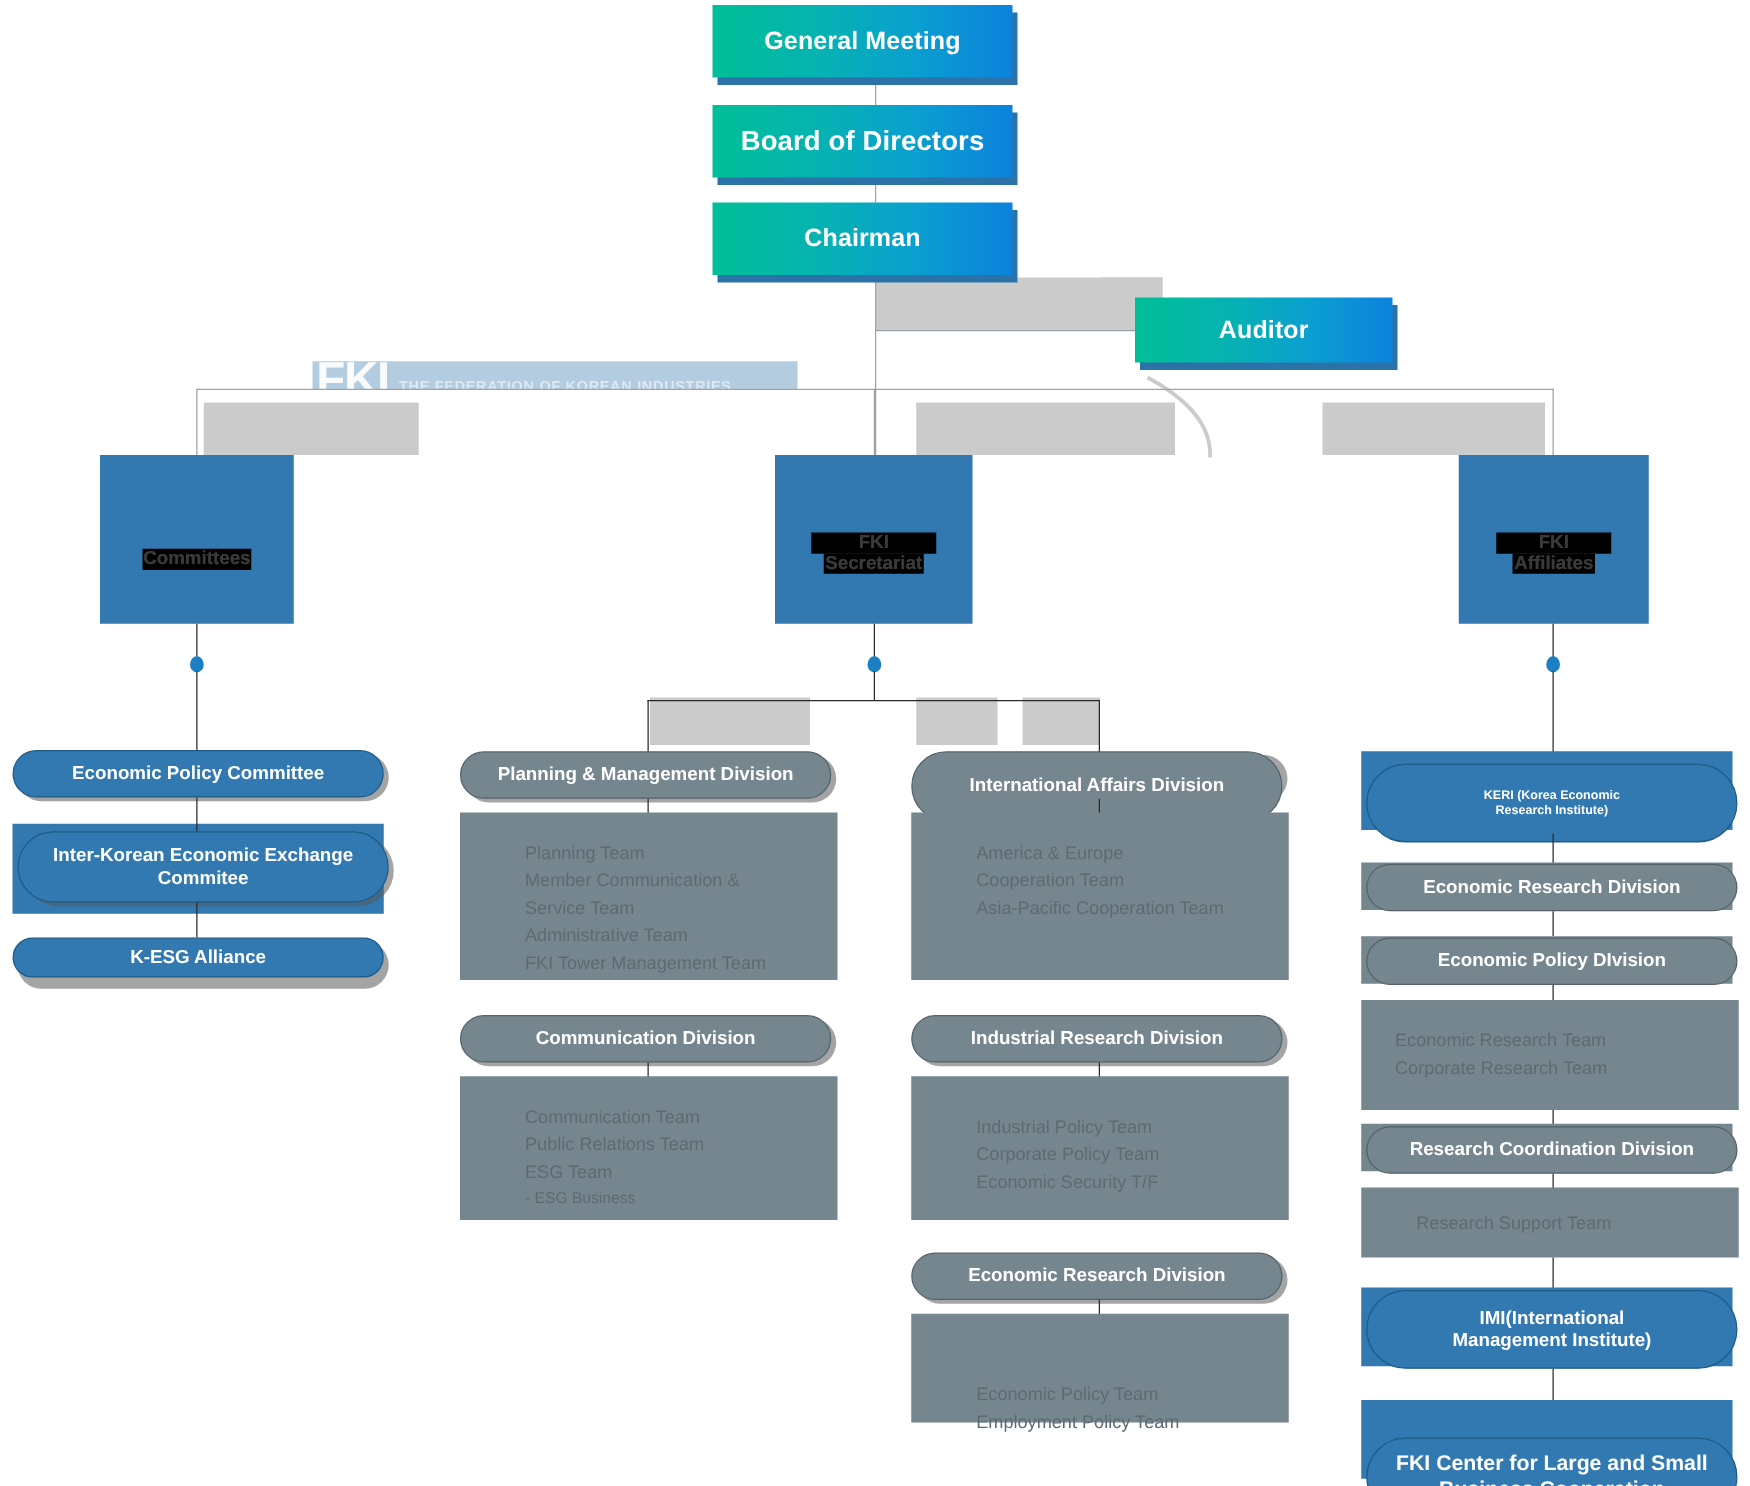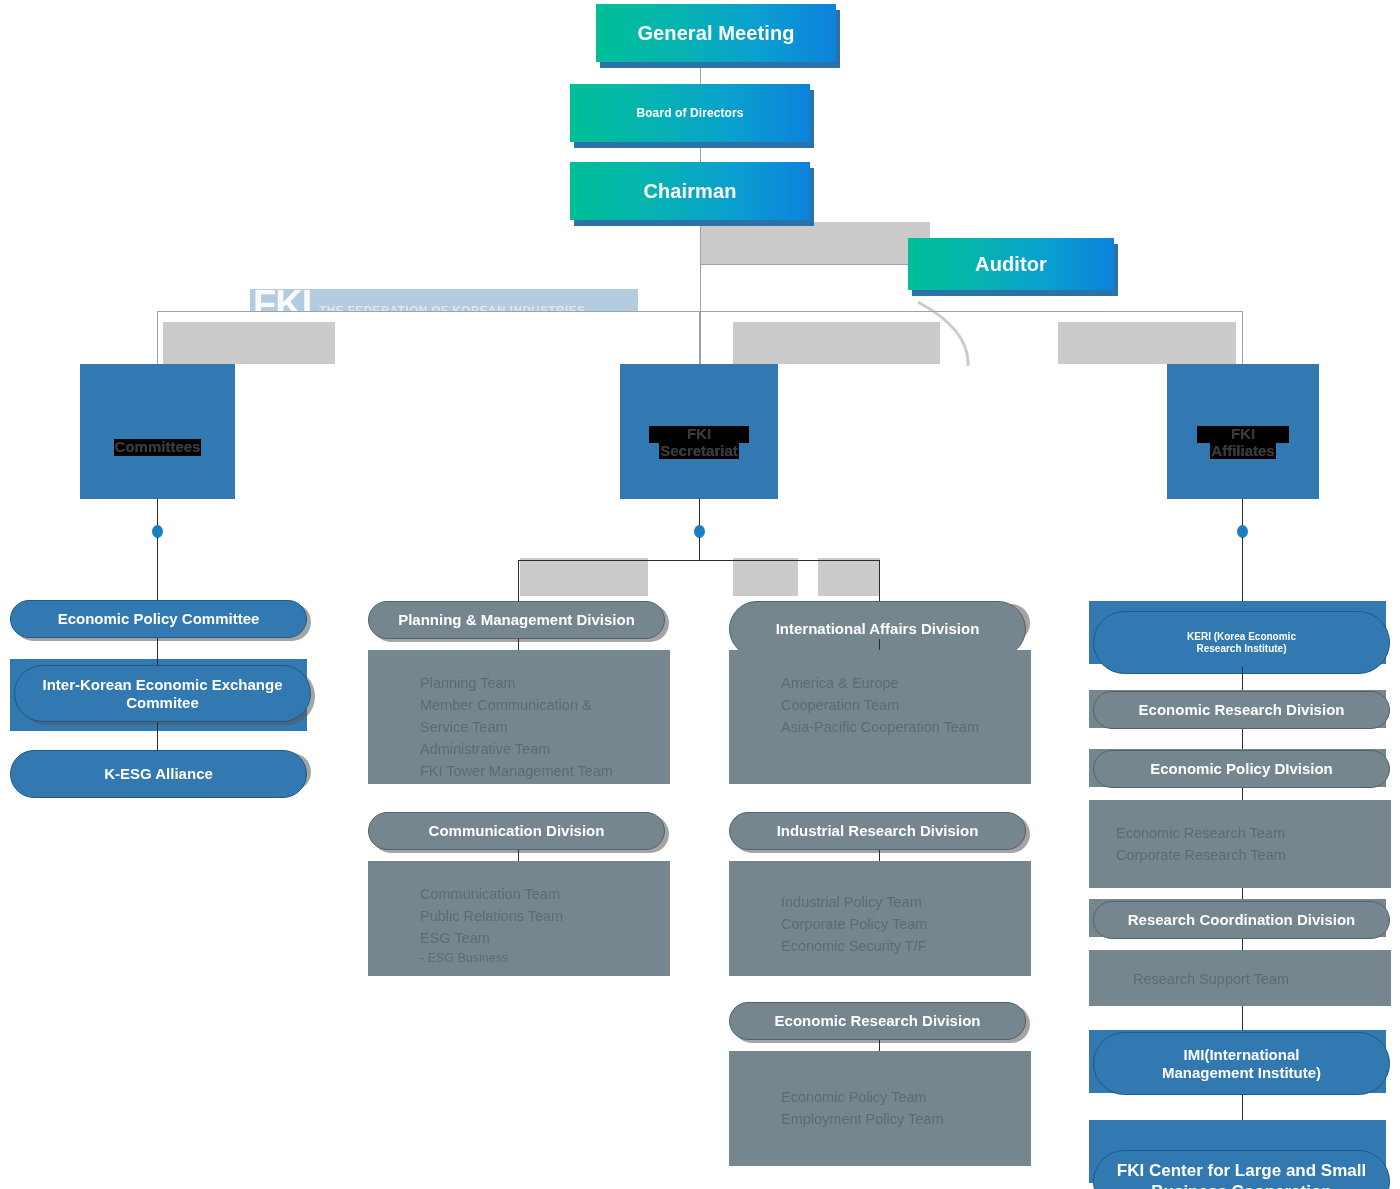--- a/index.html
+++ b/index.html
@@ -134,30 +134,30 @@
   <div class="line-thin-v" style="left:700px;top:140px;height:22px;"></div>
   <div class="line-thin-v" style="left:700px;top:218px;height:146px;"></div>
 
   <div class="line-thin-h" style="left:700px;top:264px;width:208px;"></div>
 
   <div class="line-thin-h" style="left:157px;top:311px;width:1086px;"></div>
   <div class="line-thin-v" style="left:157px;top:311px;height:53px;"></div>
   <div class="line-thin-v" style="left:699px;top:311px;height:53px;"></div>
   <div class="line-thin-v" style="left:1242px;top:311px;height:53px;"></div>
 
-  <div class="grad-wrap" style="left:596px;top:4px;width:240px;height:58px;">
+  <div class="grad-wrap" style="left:570px;top:4px;width:240px;height:58px;">
     <div class="grad-shadow"></div>
     <div class="grad-box" style="font-size:20px;">
       <span>General Meeting</span>
     </div>
   </div>
 
   <div class="grad-wrap" style="left:570px;top:84px;width:240px;height:58px;">
     <div class="grad-shadow"></div>
-    <div class="grad-box" style="font-size:12px;">
+    <div class="grad-box" style="font-size:22px;">
       <span>Board of Directors</span>
     </div>
   </div>
 
   <div class="grad-wrap" style="left:908px;top:238px;width:206px;height:52px;">
     <div class="grad-shadow"></div>
     <div class="grad-box" style="font-size:20px;">
       <span>Auditor</span>
     </div>
   </div>
@@ -210,21 +210,21 @@
   <div class="pill pill-blue" style="left:10px;top:600px;width:297px;height:38px;font-size:15px;">
     <span>Economic Policy Committee</span>
   </div>
 
   <div class="pill-shadow" style="left:18px;top:668px;width:297px;height:57px;"></div>
   <div class="pill pill-blue" style="left:14px;top:665px;width:297px;height:57px;font-size:15px;padding:0 22px;">
     <span>Inter-Korean Economic Exchange Commitee</span>
   </div>
 
   <div class="pill-shadow" style="left:14px;top:753px;width:297px;height:38px;"></div>
-  <div class="pill pill-blue" style="left:10px;top:750px;width:297px;height:48px;font-size:15px;">
+  <div class="pill pill-blue" style="left:10px;top:750px;width:297px;height:32px;font-size:15px;">
     <span>K-ESG Alliance</span>
   </div>
 
   <div class="line-v" style="left:157px;top:638px;height:27px;"></div>
   <div class="line-v" style="left:157px;top:722px;height:28px;"></div>
 
   <div class="pill-shadow" style="left:372px;top:604px;width:297px;height:38px;"></div>
   <div class="pill pill-grey" style="left:368px;top:601px;width:297px;height:38px;font-size:15px;">
     <span>Planning &amp; Management Division</span>
   </div>
@@ -269,21 +269,21 @@
     <div>Industrial Policy Team</div>
     <div>Corporate Policy Team</div>
     <div>Economic Security T/F</div>
   </div>
 
   <div class="pill-shadow" style="left:733px;top:1005px;width:297px;height:38px;"></div>
   <div class="pill pill-grey" style="left:729px;top:1002px;width:297px;height:38px;font-size:15px;">
     <span>Economic Research Division</span>
   </div>
   <div class="line-v" style="left:879px;top:1040px;height:13px;"></div>
-  <div class="teambox" style="left:729px;top:1051px;width:302px;height:115px;padding-top:35px;">
+  <div class="teambox" style="left:729px;top:1051px;width:302px;height:87px;padding-top:54px;">
     <div>Economic Policy Team</div>
     <div>Employment Policy Team</div>
   </div>
 
   <div class="backblock" style="left:1089px;top:601px;width:297px;height:63px;background:#3179b0;"></div>
   <div class="pill pill-blue" style="left:1093px;top:611px;width:297px;height:63px;font-size:10px;">
     <span>
       <span>KERI (Korea Economic</span><br>
       <span>Research Institute)</span>
     </span>

